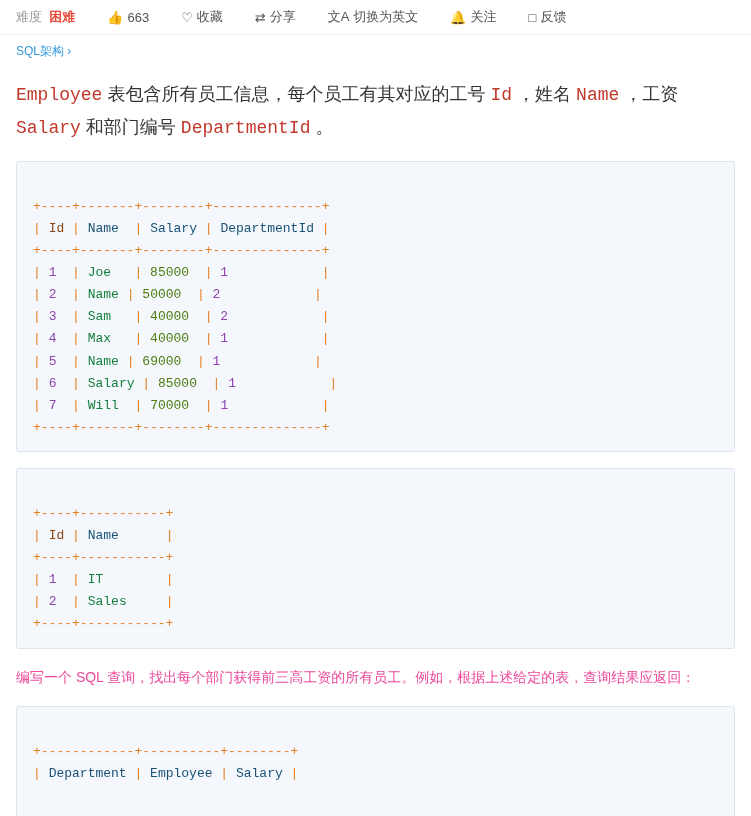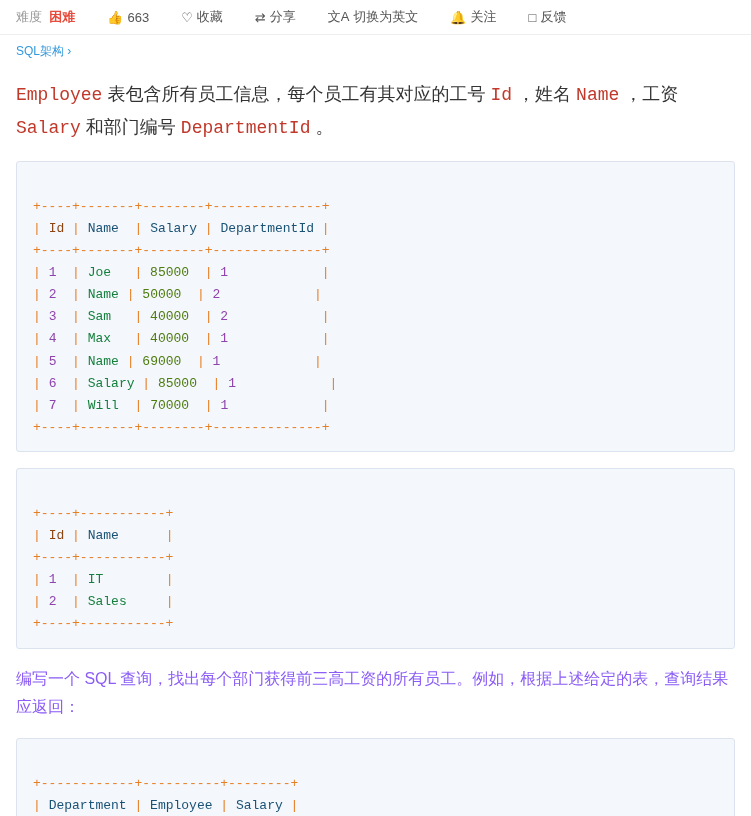--- a/index.html
+++ b/index.html
@@ -68,24 +68,24 @@
     .code-block .col-id { color: #8b4513; }
     .code-block .col-name { color: #1a5276; }
     .code-block .col-salary { color: #1a5276; }
     .code-block .col-deptid { color: #1a5276; }
     .code-block .val-num { color: #8e44ad; }
     .code-block .val-name { color: #15803d; }
     .code-block .val-salary { color: #4d7c0f; }
     .code-block .val-dept { color: #8e44ad; }
 
     .query-description {
-      font-size: 16px;
+      font-size: 14px;
       margin-bottom: 16px;
       line-height: 1.8;
-      color: #8b5cf6;
+      color: #ec4899;
     }
   </style>
 </head>
 <body>
 
 <div class="top-bar">
   <span>
     <span style="color:#999;">难度</span>
     &nbsp;<span style="color:#e74c3c;font-weight:bold;">困难</span>
   </span>

